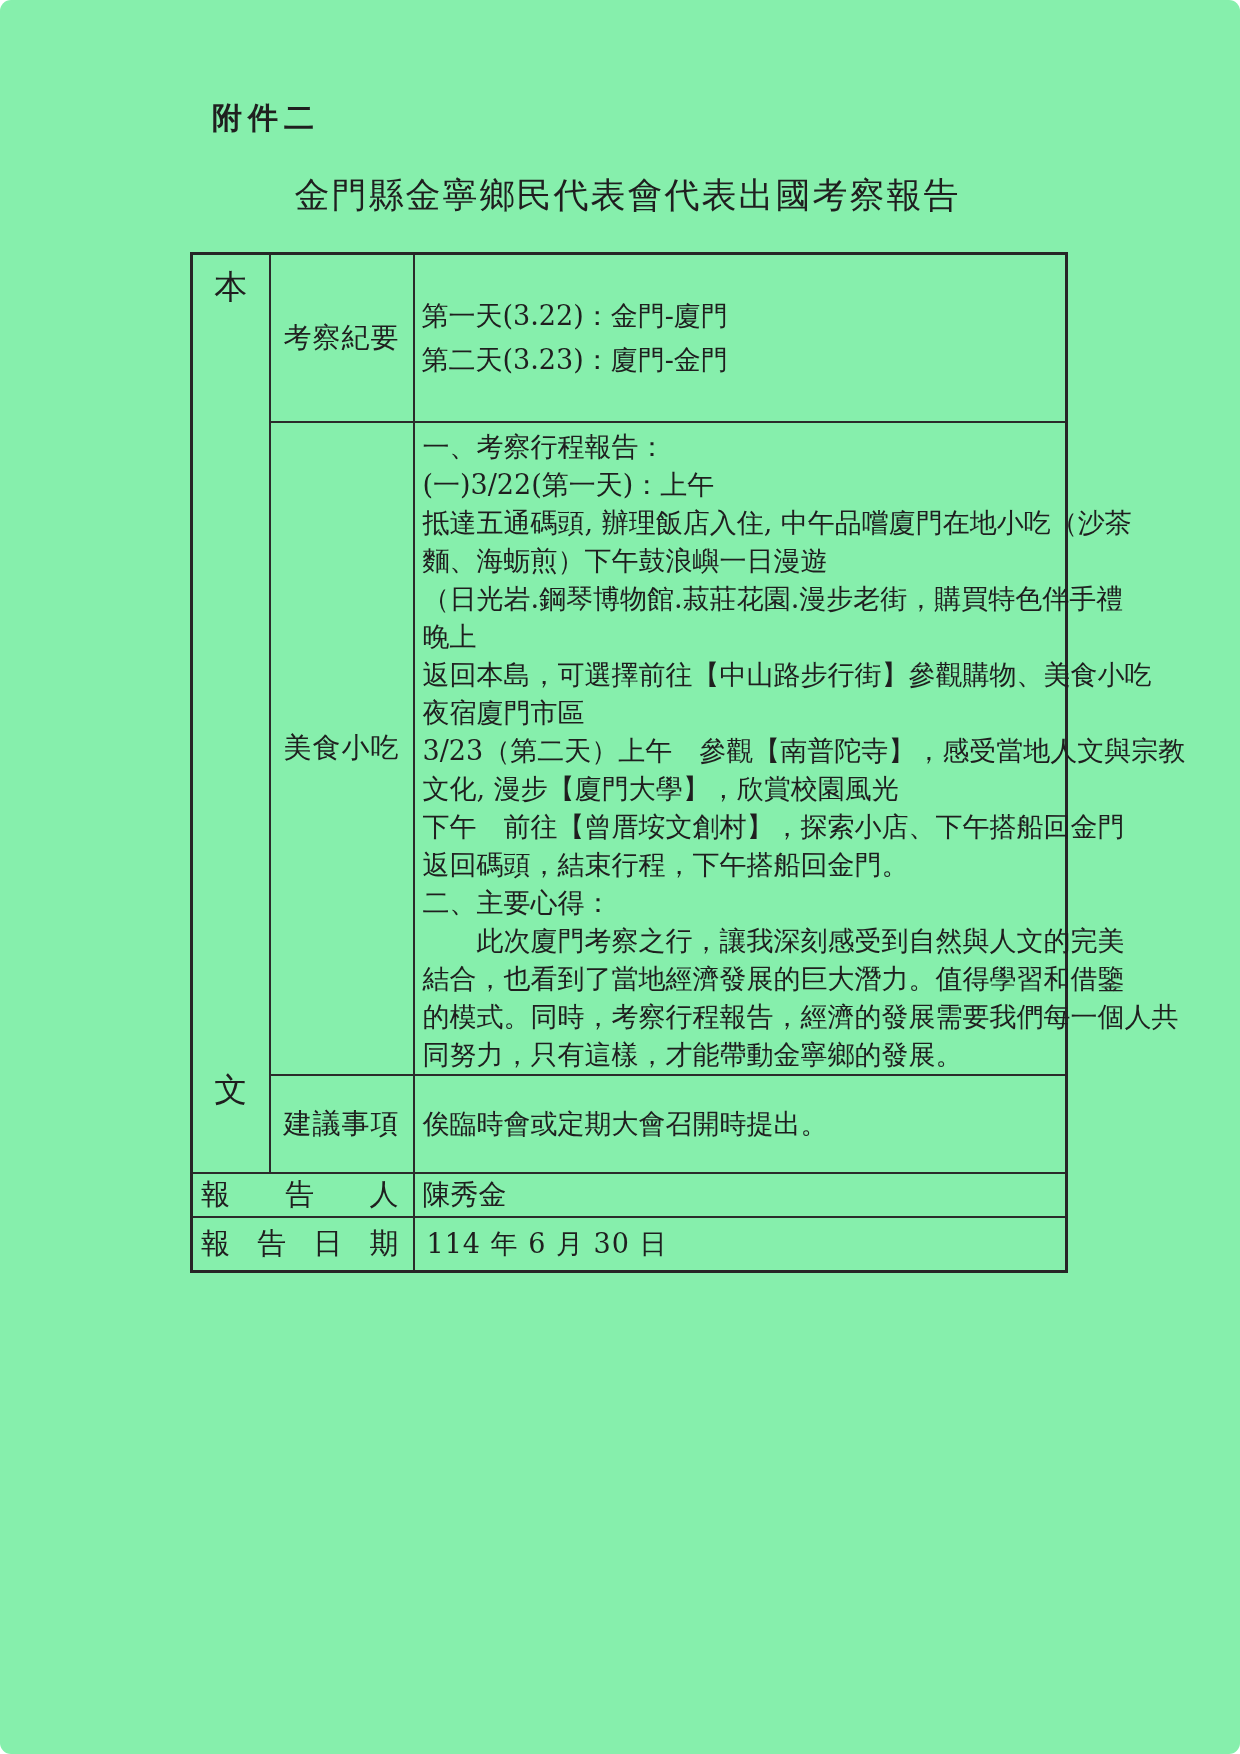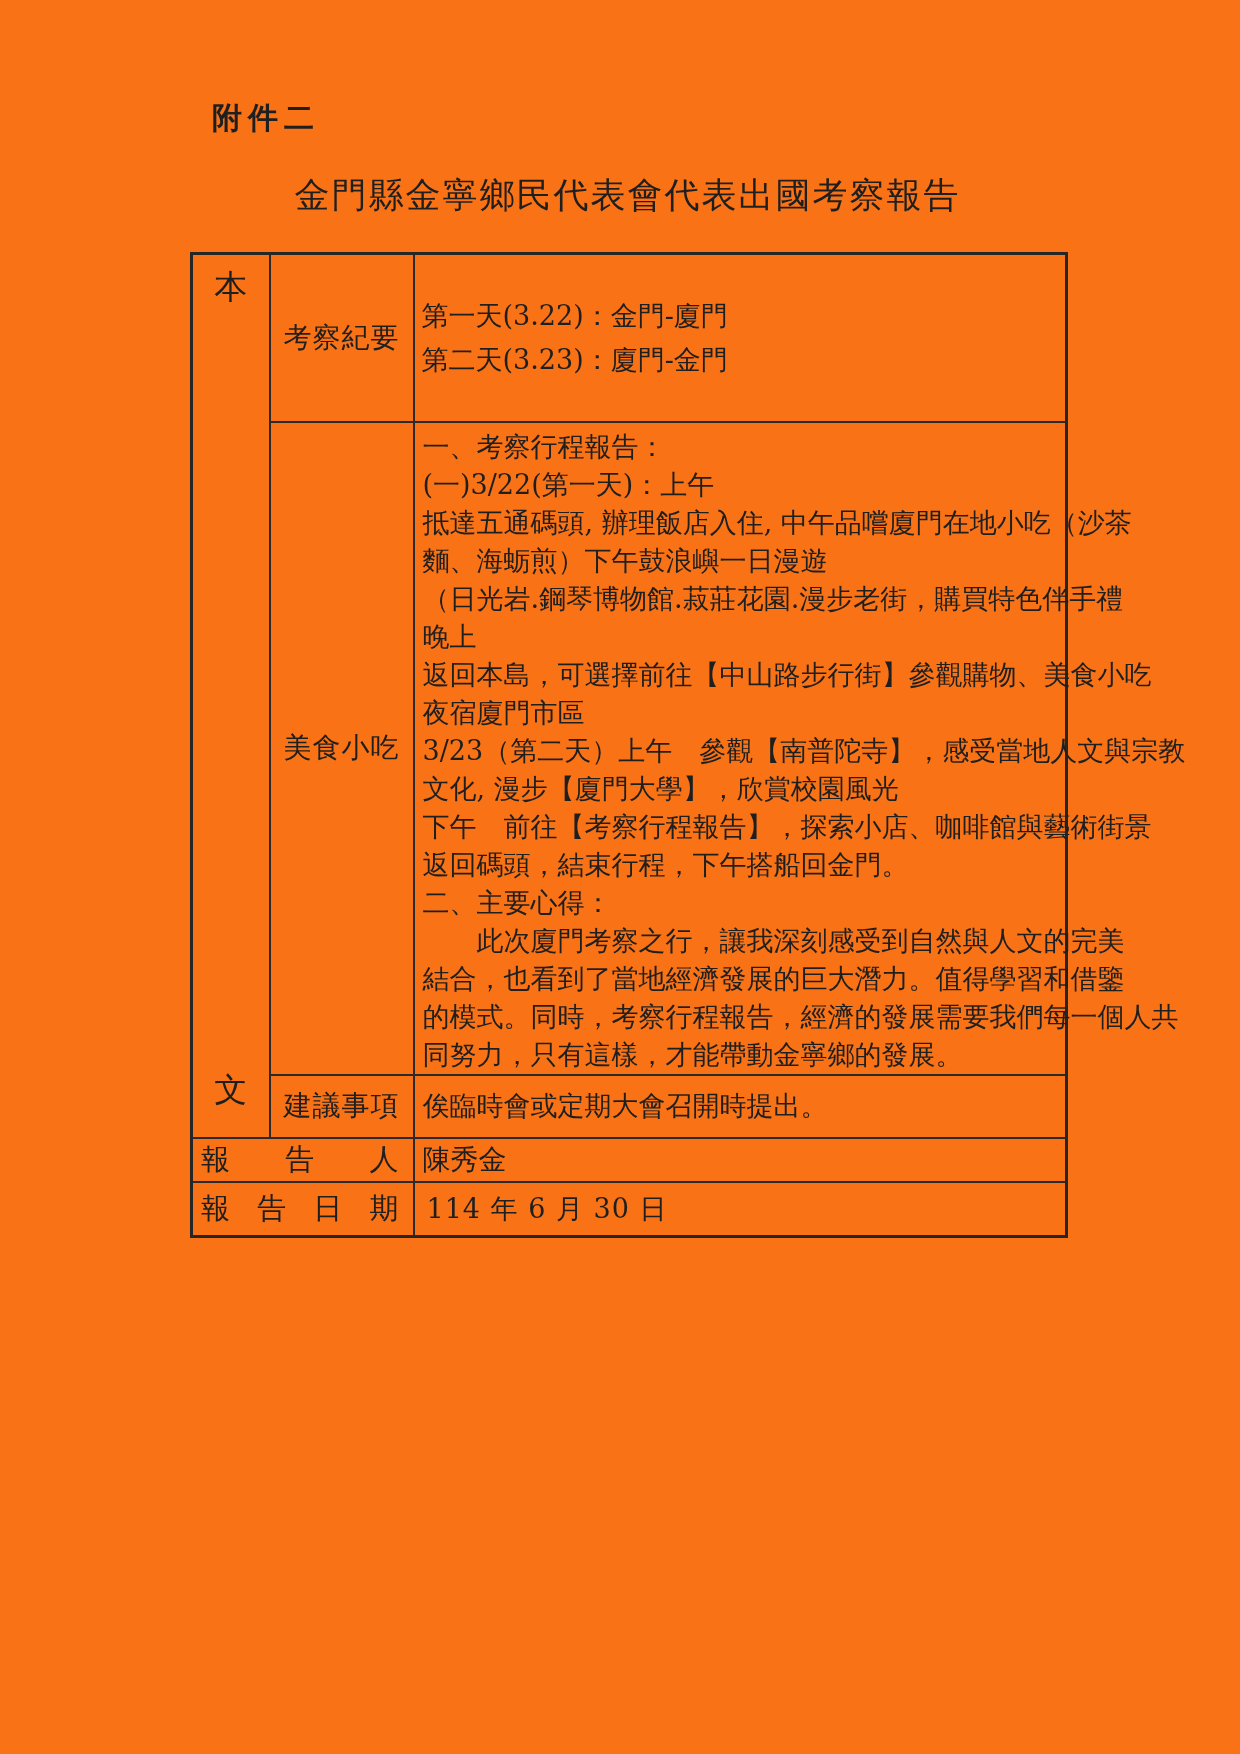--- a/index.html
+++ b/index.html
@@ -4,21 +4,21 @@
 <style>
   html, body { margin: 0; padding: 0; }
   body {
     width: 1240px; height: 1754px;
     background: #ffffff;
     position: relative;
     font-family: "DejaVu Serif", "Liberation Serif", serif;
     color: #1f1f1f;
     -webkit-font-smoothing: antialiased;
   }
-  .scan-page { position: absolute; inset: 0; background: #f97316; }
+  .scan-page { position: absolute; inset: 0; background: #86efac; border-radius: 11px; }
 
   .attachment-label {
     position: absolute; left: 212px; top: 98px;
     font-size: 30px; font-weight: 600; letter-spacing: 6px;
   }
   .report-title {
     position: absolute; left: 190px; top: 172px; width: 875px;
     text-align: center; font-size: 35px; font-weight: 500; letter-spacing: 2px;
     white-space: nowrap;
   }
@@ -29,21 +29,21 @@
   }
   .report-table td {
     border: 2px solid #2b2b2b;
     padding: 0; vertical-align: middle;
     font-size: 27px;
   }
   .report-table { border: 3px solid #262626; }
 
   tr.r1 { height: 168px; }
   tr.r2 { height: 645px; }
-  tr.r3 { height: 63px; }
+  tr.r3 { height: 98px; }
   tr.r4 { height: 44px; }
   tr.r5 { height: 55px; }
 
   td.side-cell { vertical-align: top; }
   .side-inner {
     height: 872px; display: flex; flex-direction: column;
     align-items: center; justify-content: space-between;
     padding: 10px 0 14px 0; box-sizing: border-box;
     font-size: 33px;
   }
@@ -113,21 +113,21 @@
               <div class="tline">一、考察行程報告：</div>
               <div class="tline">(一)3/22(第一天)：上午</div>
               <div class="tline">抵達五通碼頭, 辦理飯店入住, 中午品嚐廈門在地小吃（沙茶</div>
               <div class="tline">麵、海蛎煎）下午鼓浪嶼一日漫遊</div>
               <div class="tline">（日光岩.鋼琴博物館.菽莊花園.漫步老街，購買特色伴手禮</div>
               <div class="tline">晚上</div>
               <div class="tline">返回本島，可選擇前往【中山路步行街】參觀購物、美食小吃</div>
               <div class="tline">夜宿廈門市區</div>
               <div class="tline">3/23（第二天）上午　參觀【南普陀寺】，感受當地人文與宗教</div>
               <div class="tline">文化, 漫步【廈門大學】，欣賞校園風光</div>
-              <div class="tline">下午　前往【考察行程報告】，探索小店、咖啡館與藝術街景</div>
+              <div class="tline">下午　前往【曾厝垵文創村】，探索小店、下午搭船回金門</div>
               <div class="tline">返回碼頭，結束行程，下午搭船回金門。</div>
               <div class="tline">二、主要心得：</div>
               <div class="tline">　　此次廈門考察之行，讓我深刻感受到自然與人文的完美</div>
               <div class="tline">結合，也看到了當地經濟發展的巨大潛力。值得學習和借鑒</div>
               <div class="tline">的模式。同時，考察行程報告，經濟的發展需要我們每一個人共</div>
               <div class="tline">同努力，只有這樣，才能帶動金寧鄉的發展。</div>
             </div>
       </td>
     </tr>
 

